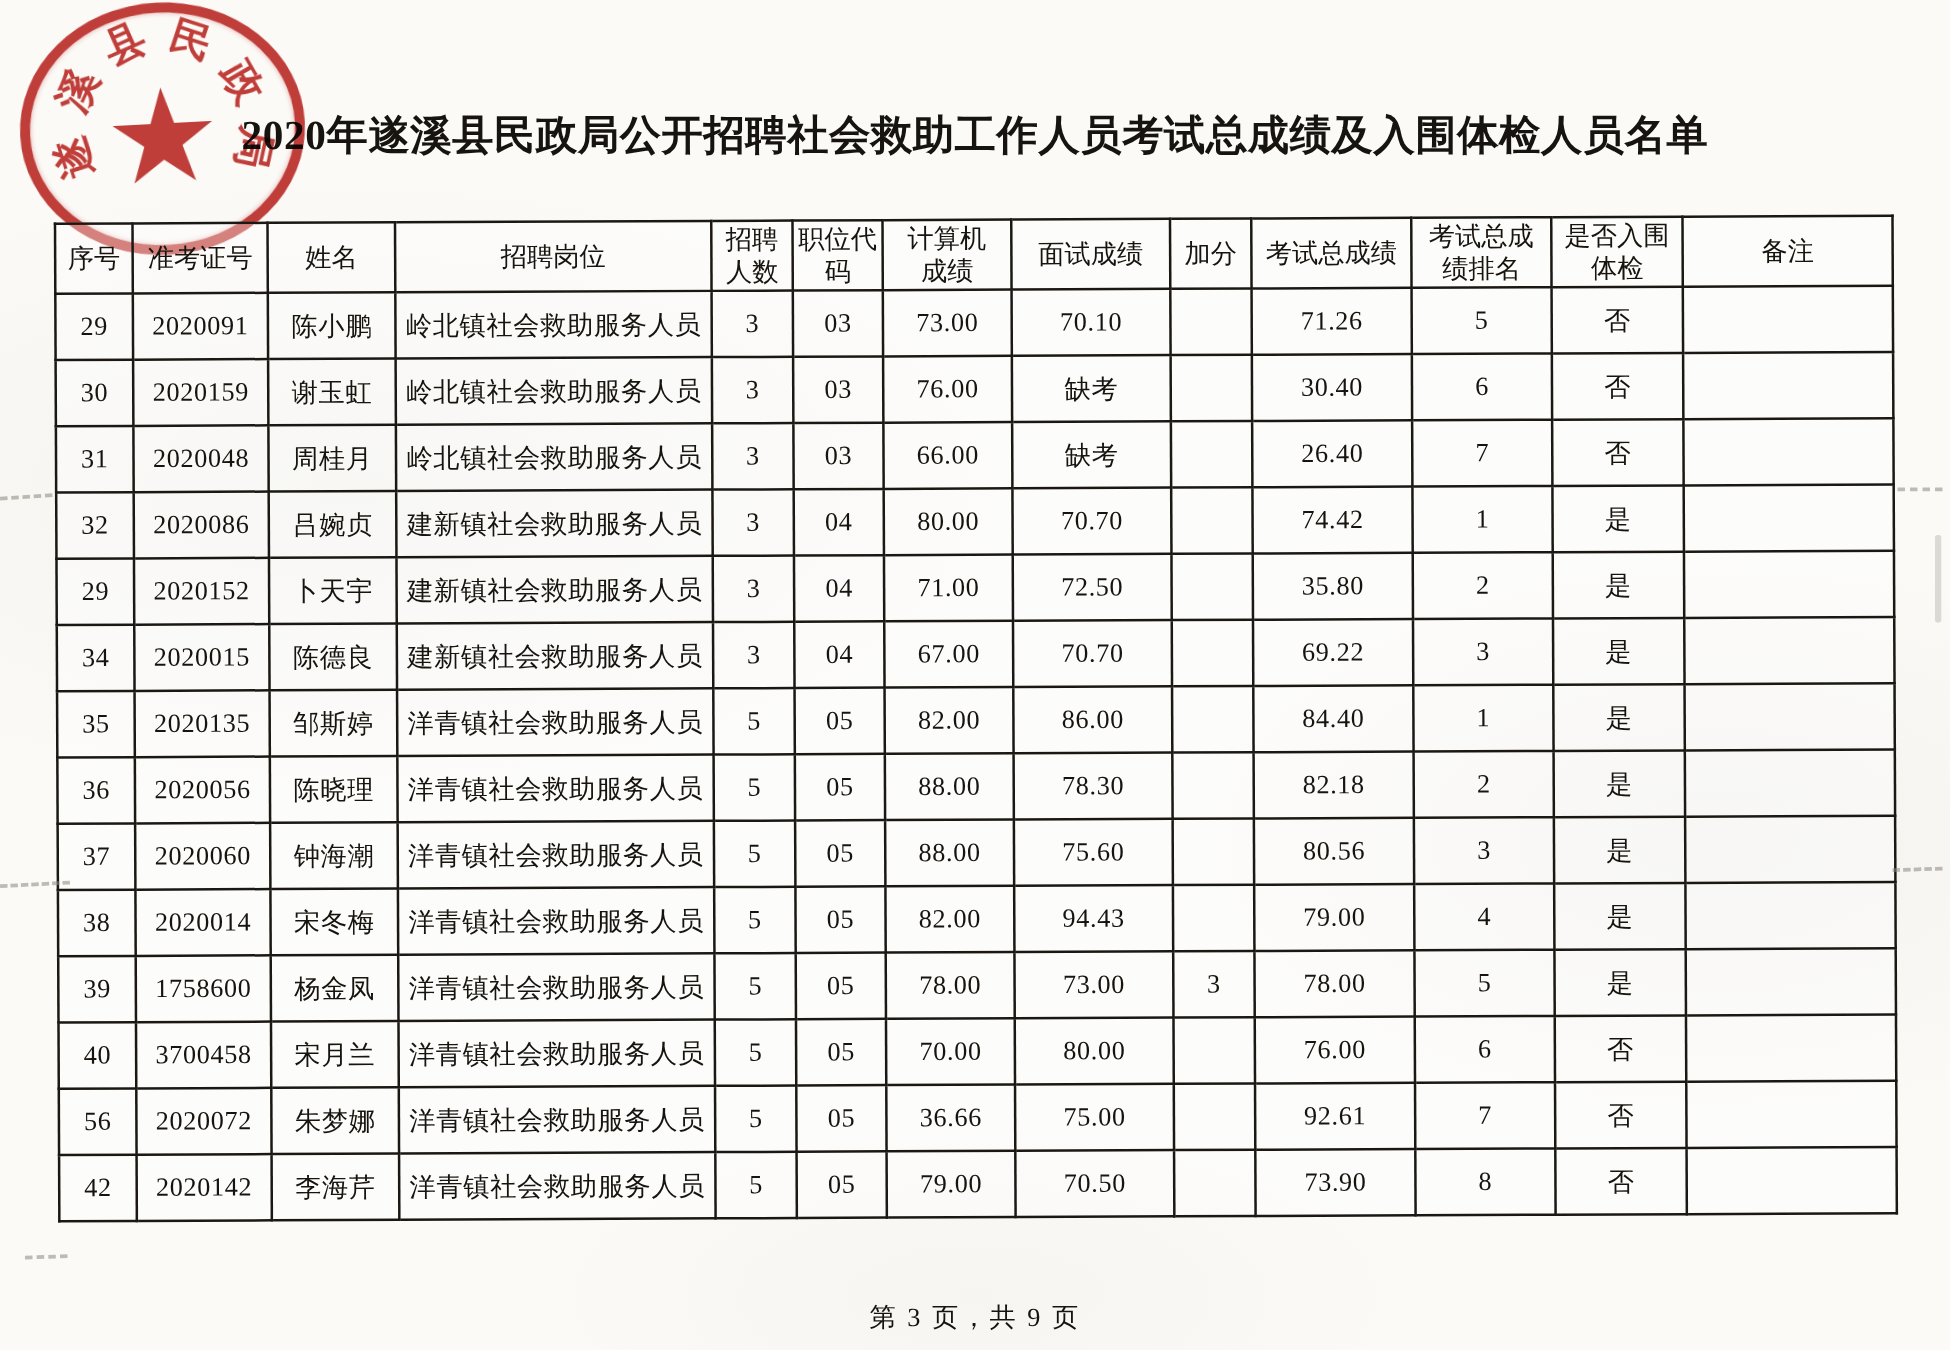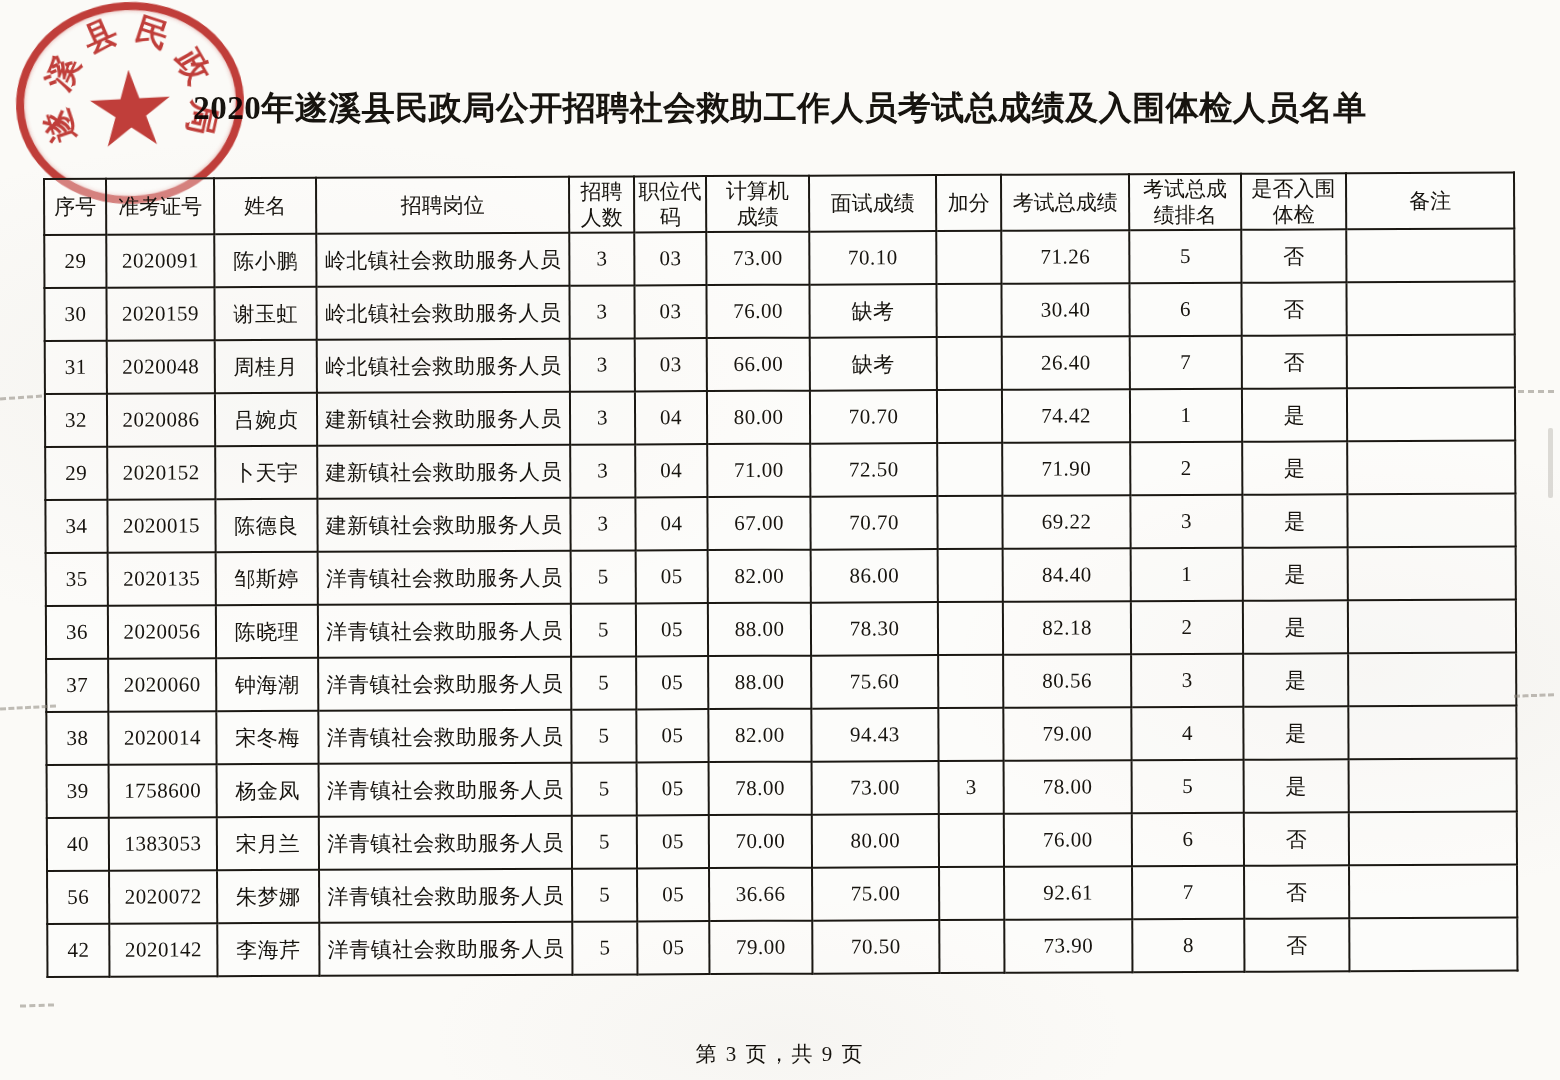--- a/index.html
+++ b/index.html
@@ -188,21 +188,21 @@
       <tr>
         <td>29</td>
         <td>2020152</td>
         <td>卜天宇</td>
         <td>建新镇社会救助服务人员</td>
         <td>3</td>
         <td>04</td>
         <td>71.00</td>
         <td>72.50</td>
         <td></td>
-        <td>71.90</td>
+        <td>35.80</td>
         <td>2</td>
         <td>是</td>
         <td></td>
       </tr>
       <tr>
         <td>34</td>
         <td>2020015</td>
         <td>陈德良</td>
         <td>建新镇社会救助服务人员</td>
         <td>3</td>
@@ -285,21 +285,21 @@
         <td>78.00</td>
         <td>73.00</td>
         <td>3</td>
         <td>78.00</td>
         <td>5</td>
         <td>是</td>
         <td></td>
       </tr>
       <tr>
         <td>40</td>
-        <td>1383053</td>
+        <td>3700458</td>
         <td>宋月兰</td>
         <td>洋青镇社会救助服务人员</td>
         <td>5</td>
         <td>05</td>
         <td>70.00</td>
         <td>80.00</td>
         <td></td>
         <td>76.00</td>
         <td>6</td>
         <td>否</td>

